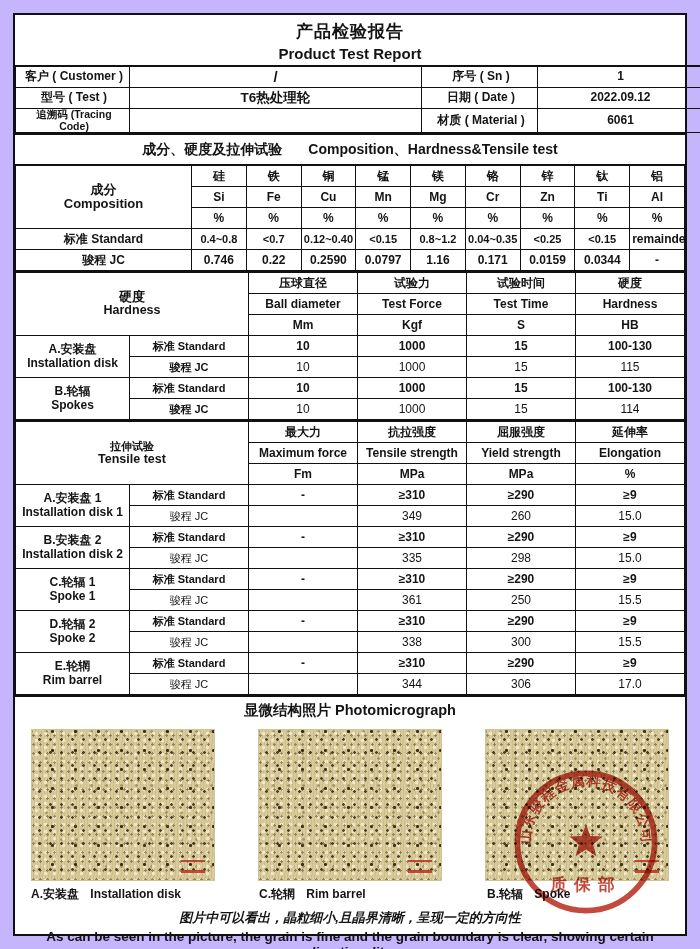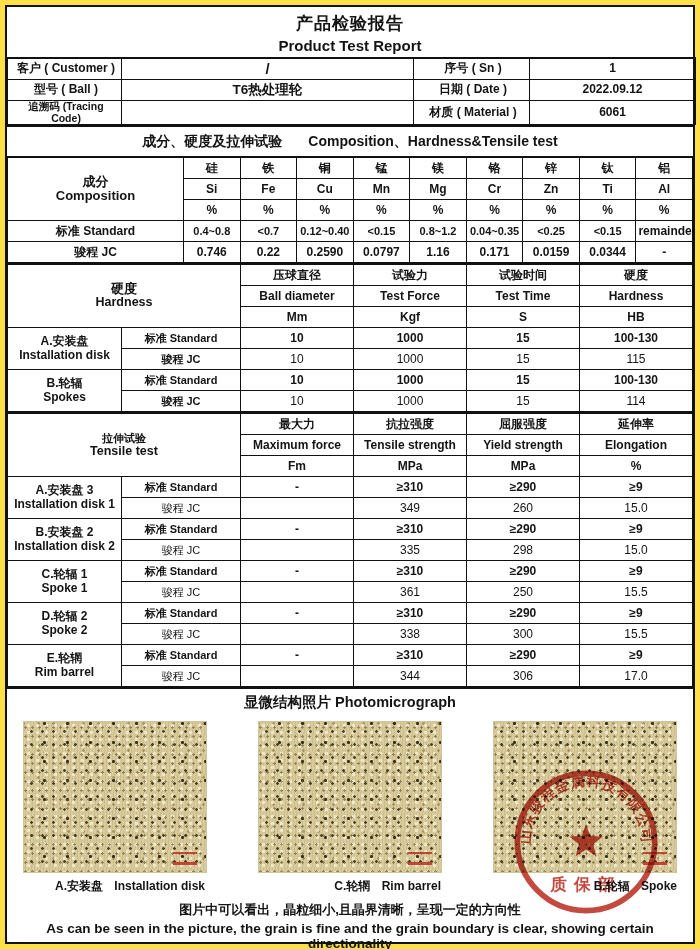--- a/index.html
+++ b/index.html
@@ -1,18 +1,18 @@
 <!DOCTYPE html>
 <html style="--stamp-color: #bb3124; --micro-base: #d6c795;"><head>
 <meta charset="utf-8">
 <style>
   html,body{margin:0;padding:0;background:#9a9a9a;}
-  .page{position:relative;width:700px;height:949px;background:#fde047;margin:0 auto;
+  .page{position:relative;width:700px;height:949px;background:#c4b5fd;margin:0 auto;
         font-family:"Liberation Sans",sans-serif;color:#141414;box-sizing:border-box;
-        padding:5px;overflow:hidden;}
+        padding:13px;overflow:hidden;}
   .frame{border:2px solid #111;height:100%;box-sizing:border-box;background:#fff;}
 
   
   .titleblock{text-align:center;padding:5px 0 3px;}
   .title-cn{font-size:17px;font-weight:bold;letter-spacing:1px;}
   .title-en{font-size:15px;font-weight:bold;margin-top:2px;}
 
   
   table.tbl{width:100%;border-collapse:collapse;table-layout:fixed;}
   table.tbl td{border:1px solid #111;text-align:center;vertical-align:middle;
@@ -43,23 +43,23 @@
            radial-gradient(circle, rgba(91,74,36,.55) 0 1px, transparent 1.4px),
            radial-gradient(circle, rgba(38,30,10,.9) 0 1.2px, transparent 1.9px),
            radial-gradient(circle, rgba(255,252,228,.6) 0 1.4px, transparent 2.2px),
            radial-gradient(circle, rgba(122,100,48,.5) 0 1px, transparent 1.6px),
            repeating-linear-gradient(93deg, rgba(70,58,24,.07) 0 1px, rgba(255,255,240,.08) 1px 3px);
          background-size:11px 13px,7px 9px,23px 19px,9px 7px,15px 27px,100% 100%;
          background-position:2px 3px,5px 1px,9px 11px,0 0,7px 15px,0 0;}
   .scalebar{position:absolute;right:9px;bottom:7px;width:24px;height:8px;
             border-bottom:3px solid #c0392b;border-top:2px solid #c0392b;opacity:.9;}
   .cap-row{display:flex;justify-content:space-between;padding:5px 16px 0;}
-  .cap{width:182px;text-align:right;font-size:12px;font-weight:bold;white-space:nowrap;}
+  .cap{width:182px;text-align:left;font-size:12px;font-weight:bold;white-space:nowrap;}
   .cap .en{margin-left:8px;}
-  .note-cn{text-align:center;font-size:13px;font-weight:bold;margin-top:6px;}
+  .note-cn{text-align:center;font-size:13px;font-weight:bold;margin-top:6px;font-style:italic;}
   .note-en{text-align:center;font-size:13.5px;font-weight:bold;margin-top:2px;}
 
   
   .stamp{position:absolute;left:508px;top:764px;width:156px;height:156px;
          color:var(--stamp-color,#bb3124);opacity:.88;pointer-events:none;z-index:5;
          mix-blend-mode:multiply;}
 </style>
 </head>
 <body>
 
@@ -79,21 +79,21 @@
           <col style="width:166px">
         </colgroup>
       <tbody>
           <tr>
         <td class="lab">客户 ( Customer )</td>
         <td class="b" style="font-size:15px;">/</td>
         <td class="lab">序号 ( Sn )</td>
         <td class="b">1</td>
       </tr>
       <tr>
-        <td class="lab">型号 ( Ball )</td>
+        <td class="lab">型号 ( Test )</td>
         <td class="b" style="font-size:13.5px;">T6热处理轮</td>
         <td class="lab">日期 ( Date )</td>
         <td class="b">2022.09.12</td>
       </tr>
       <tr>
         <td class="lab" style="font-size:10.5px;">追溯码 (Tracing Code)</td>
         <td></td>
         <td class="lab">材质 ( Material )</td>
         <td class="b">6061</td>
       </tr>
@@ -282,21 +282,21 @@
       </tr>
       <tr>
         <td class="b">Fm</td>
         <td class="b">MPa</td>
         <td class="b">MPa</td>
         <td class="b">%</td>
       </tr>
 
       <tr class="stdrow">
         <td rowspan="2" class="grp">
-          <span>A.安装盘 3</span><br>
+          <span>A.安装盘 1</span><br>
           <span>Installation disk 1</span>
         </td>
         <td style="font-size:11px;">标准 Standard</td>
         <td>-</td>
         <td>≥310</td>
         <td>≥290</td>
         <td>≥9</td>
       </tr>
       <tr class="jcrow">
         <td class="b" style="font-size:11px;">骏程 JC</td>

